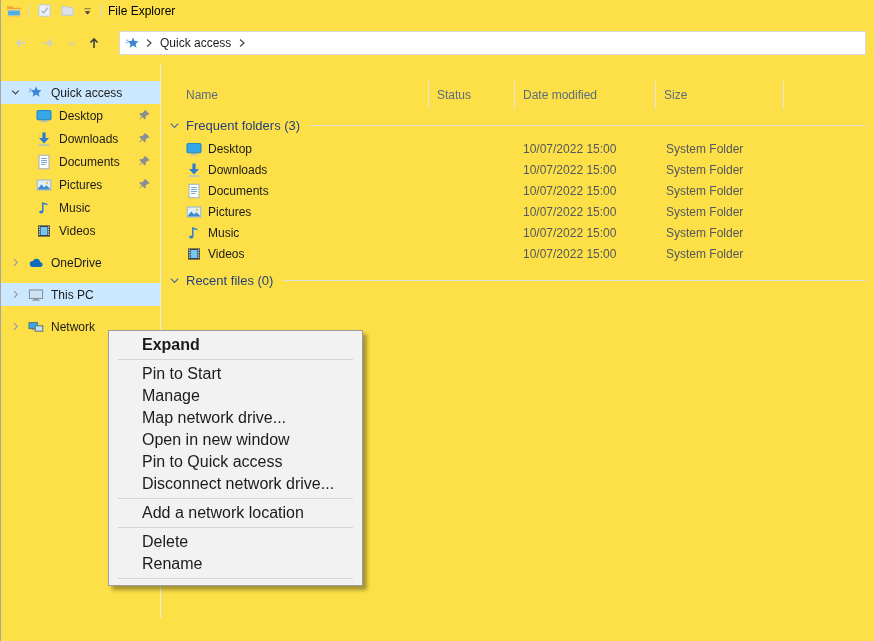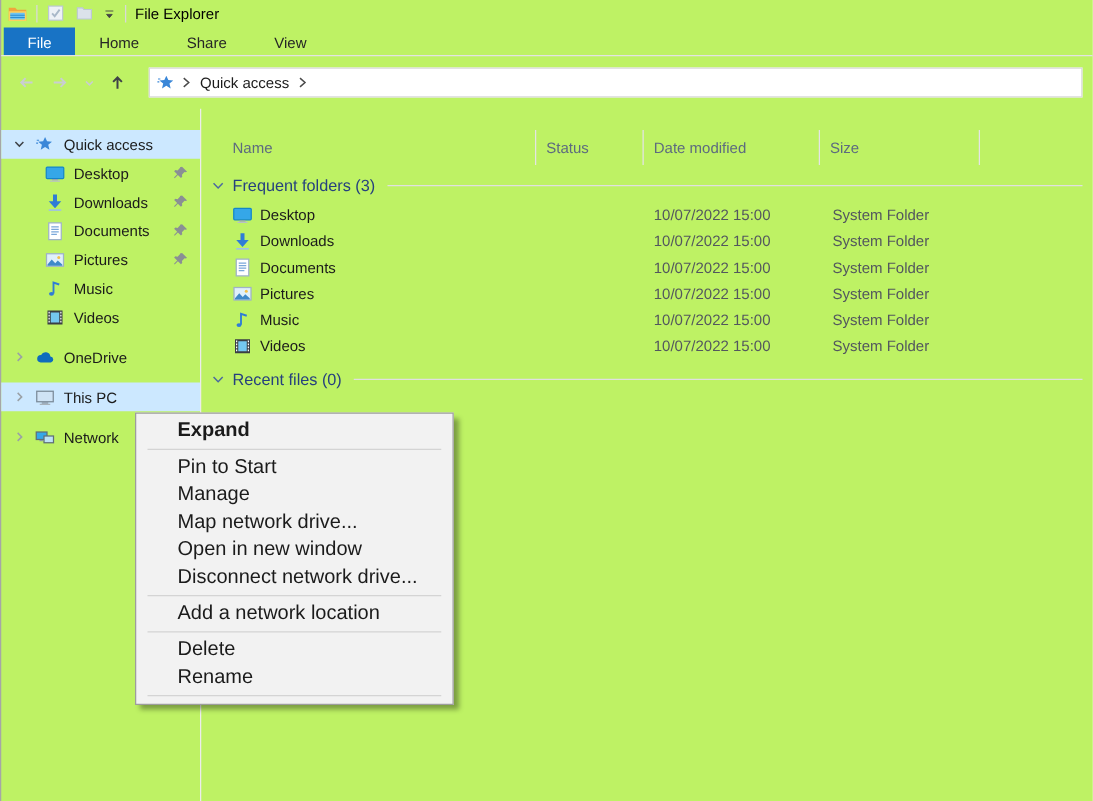--- a/index.html
+++ b/index.html
@@ -5,21 +5,21 @@
   * { box-sizing: border-box; margin: 0; padding: 0; }
   html,body { width: 874px; height: 641px; }
   body {
     font-family: "Liberation Sans", sans-serif;
     font-size: 12px;
     color: #1b1b1b;
     background: #ffffff;
     position: relative;
     overflow: hidden;
   }
-  .window { position: absolute; inset: 0; border-left: 1px solid #a6a6a6; background: #bef264; }
+  .window { position: absolute; inset: 0; border-left: 1px solid #a6a6a6; background: #fde047; }
 
   
   .titlebar { height: 22px; display: flex; align-items: center; padding-left: 5px; gap: 7px; }
   .titlebar .ic16 { width: 16px; height: 16px; display: inline-flex; }
   .tb-sep { width: 1px; height: 14px; background: #d9d9d9; }
   .qat-caret { display: inline-flex; width: 10px; }
   .window-title { font-size: 12px; color: #000; }
 
   
   .tabbar { height: 23px; display: flex; align-items: stretch; border-bottom: 1px solid #e3e3e3; padding-left: 2px; }
@@ -108,26 +108,20 @@
     </span>
     <span class="qat-caret">
       <svg width="9" height="9" viewBox="0 0 10 10">
           <path d="M1.5 2h7M2.5 5l2.5 3L7.5 5z" fill="#444" stroke="#444" stroke-width=".8"></path>
         </svg>
     </span>
     <span class="tb-sep"></span>
     <span class="window-title">File Explorer</span>
   </div>
 
-  <div class="tabbar">
-      <span class="tab active">File</span>
-      <span class="tab">Home</span>
-      <span class="tab">Share</span>
-      <span class="tab">View</span>
-    </div>
 
   <div class="navbar">
     <span class="nav-btn">
       <svg width="16" height="16" viewBox="0 0 16 16">
           <path d="M13 8H4M7.5 4.5L4 8l3.5 3.5" stroke="#c9cdd2" stroke-width="1.6" fill="none"></path>
         </svg>
     </span>
     <span class="nav-btn">
       <svg width="16" height="16" viewBox="0 0 16 16">
           <path d="M3 8h9M8.5 4.5L12 8l-3.5 3.5" stroke="#c9cdd2" stroke-width="1.6" fill="none"></path>
@@ -460,20 +454,21 @@
     </div>
   </div>
 
   <div class="context-menu">
       <div class="menu-item bold">Expand</div>
       <div class="menu-sep"></div>
       <div class="menu-item">Pin to Start</div>
       <div class="menu-item">Manage</div>
       <div class="menu-item">Map network drive...</div>
       <div class="menu-item">Open in new window</div>
+      <div class="menu-item">Pin to Quick access</div>
       <div class="menu-item">Disconnect network drive...</div>
       <div class="menu-sep"></div>
       <div class="menu-item">Add a network location</div>
       <div class="menu-sep"></div>
       <div class="menu-item">Delete</div>
       <div class="menu-item">Rename</div>
       <div class="menu-sep"></div>
     </div>
 
 </div>

